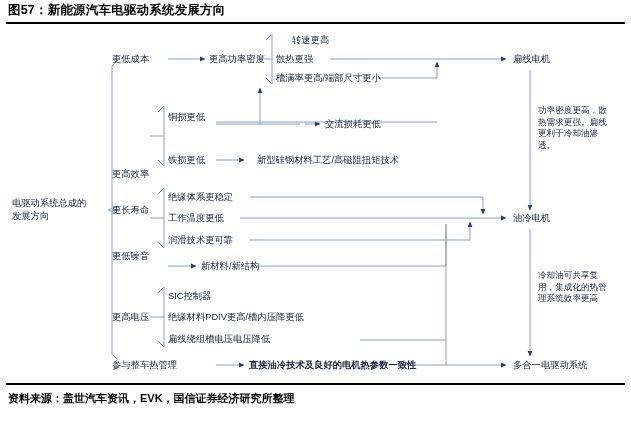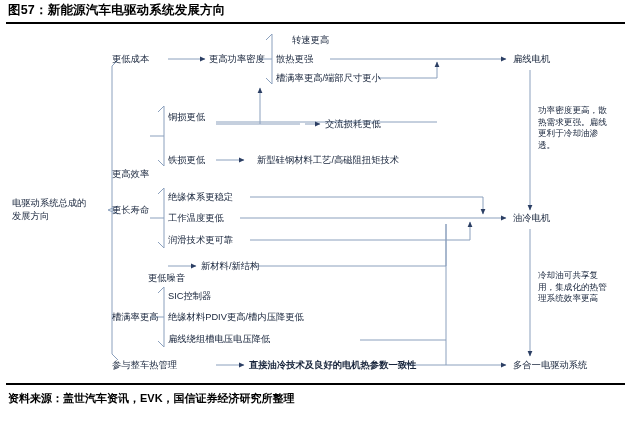--- a/index.html
+++ b/index.html
@@ -143,24 +143,24 @@
   <div class="node" style="left:168px;top:111px;">铜损更低</div>
   <div class="node" style="left:168px;top:154px;">铁损更低</div>
   <div class="node" style="left:325px;top:118px;">交流损耗更低</div>
   <div class="node" style="left:249px;top:154px;margin-left:8px;">新型硅钢材料工艺/高磁阻扭矩技术</div>
 
   <div class="node" style="left:112px;top:204px;">更长寿命</div>
   <div class="node" style="left:168px;top:191px;">绝缘体系更稳定</div>
   <div class="node" style="left:168px;top:212px;">工作温度更低</div>
   <div class="node" style="left:168px;top:234px;">润滑技术更可靠</div>
 
-  <div class="node" style="left:112px;top:272px;padding-left:36px;">更低噪音</div>
+  <div class="node" style="left:112px;top:250px;">更低噪音</div>
   <div class="node" style="left:201px;top:260px;">新材料/新结构</div>
 
-  <div class="node" style="left:112px;top:311px;">槽满率更高</div>
+  <div class="node" style="left:112px;top:311px;">更高电压</div>
   <div class="node" style="left:168px;top:290px;">SIC控制器</div>
   <div class="node" style="left:168px;top:311px;">绝缘材料PDIV更高/槽内压降更低</div>
   <div class="node" style="left:168px;top:333px;">扁线绕组槽电压电压降低</div>
 
   <div class="node" style="left:112px;top:359px;">参与整车热管理</div>
   <div class="node" style="left:249px;top:359px;font-weight:bold;">直接油冷技术及良好的电机热参数一致性</div>
 
   <div class="node" style="left:513px;top:53px;">扁线电机</div>
   <div class="node" style="left:513px;top:212px;text-align:right;">油冷电机</div>
   <div class="node" style="left:513px;top:359px;">多合一电驱动系统</div>

